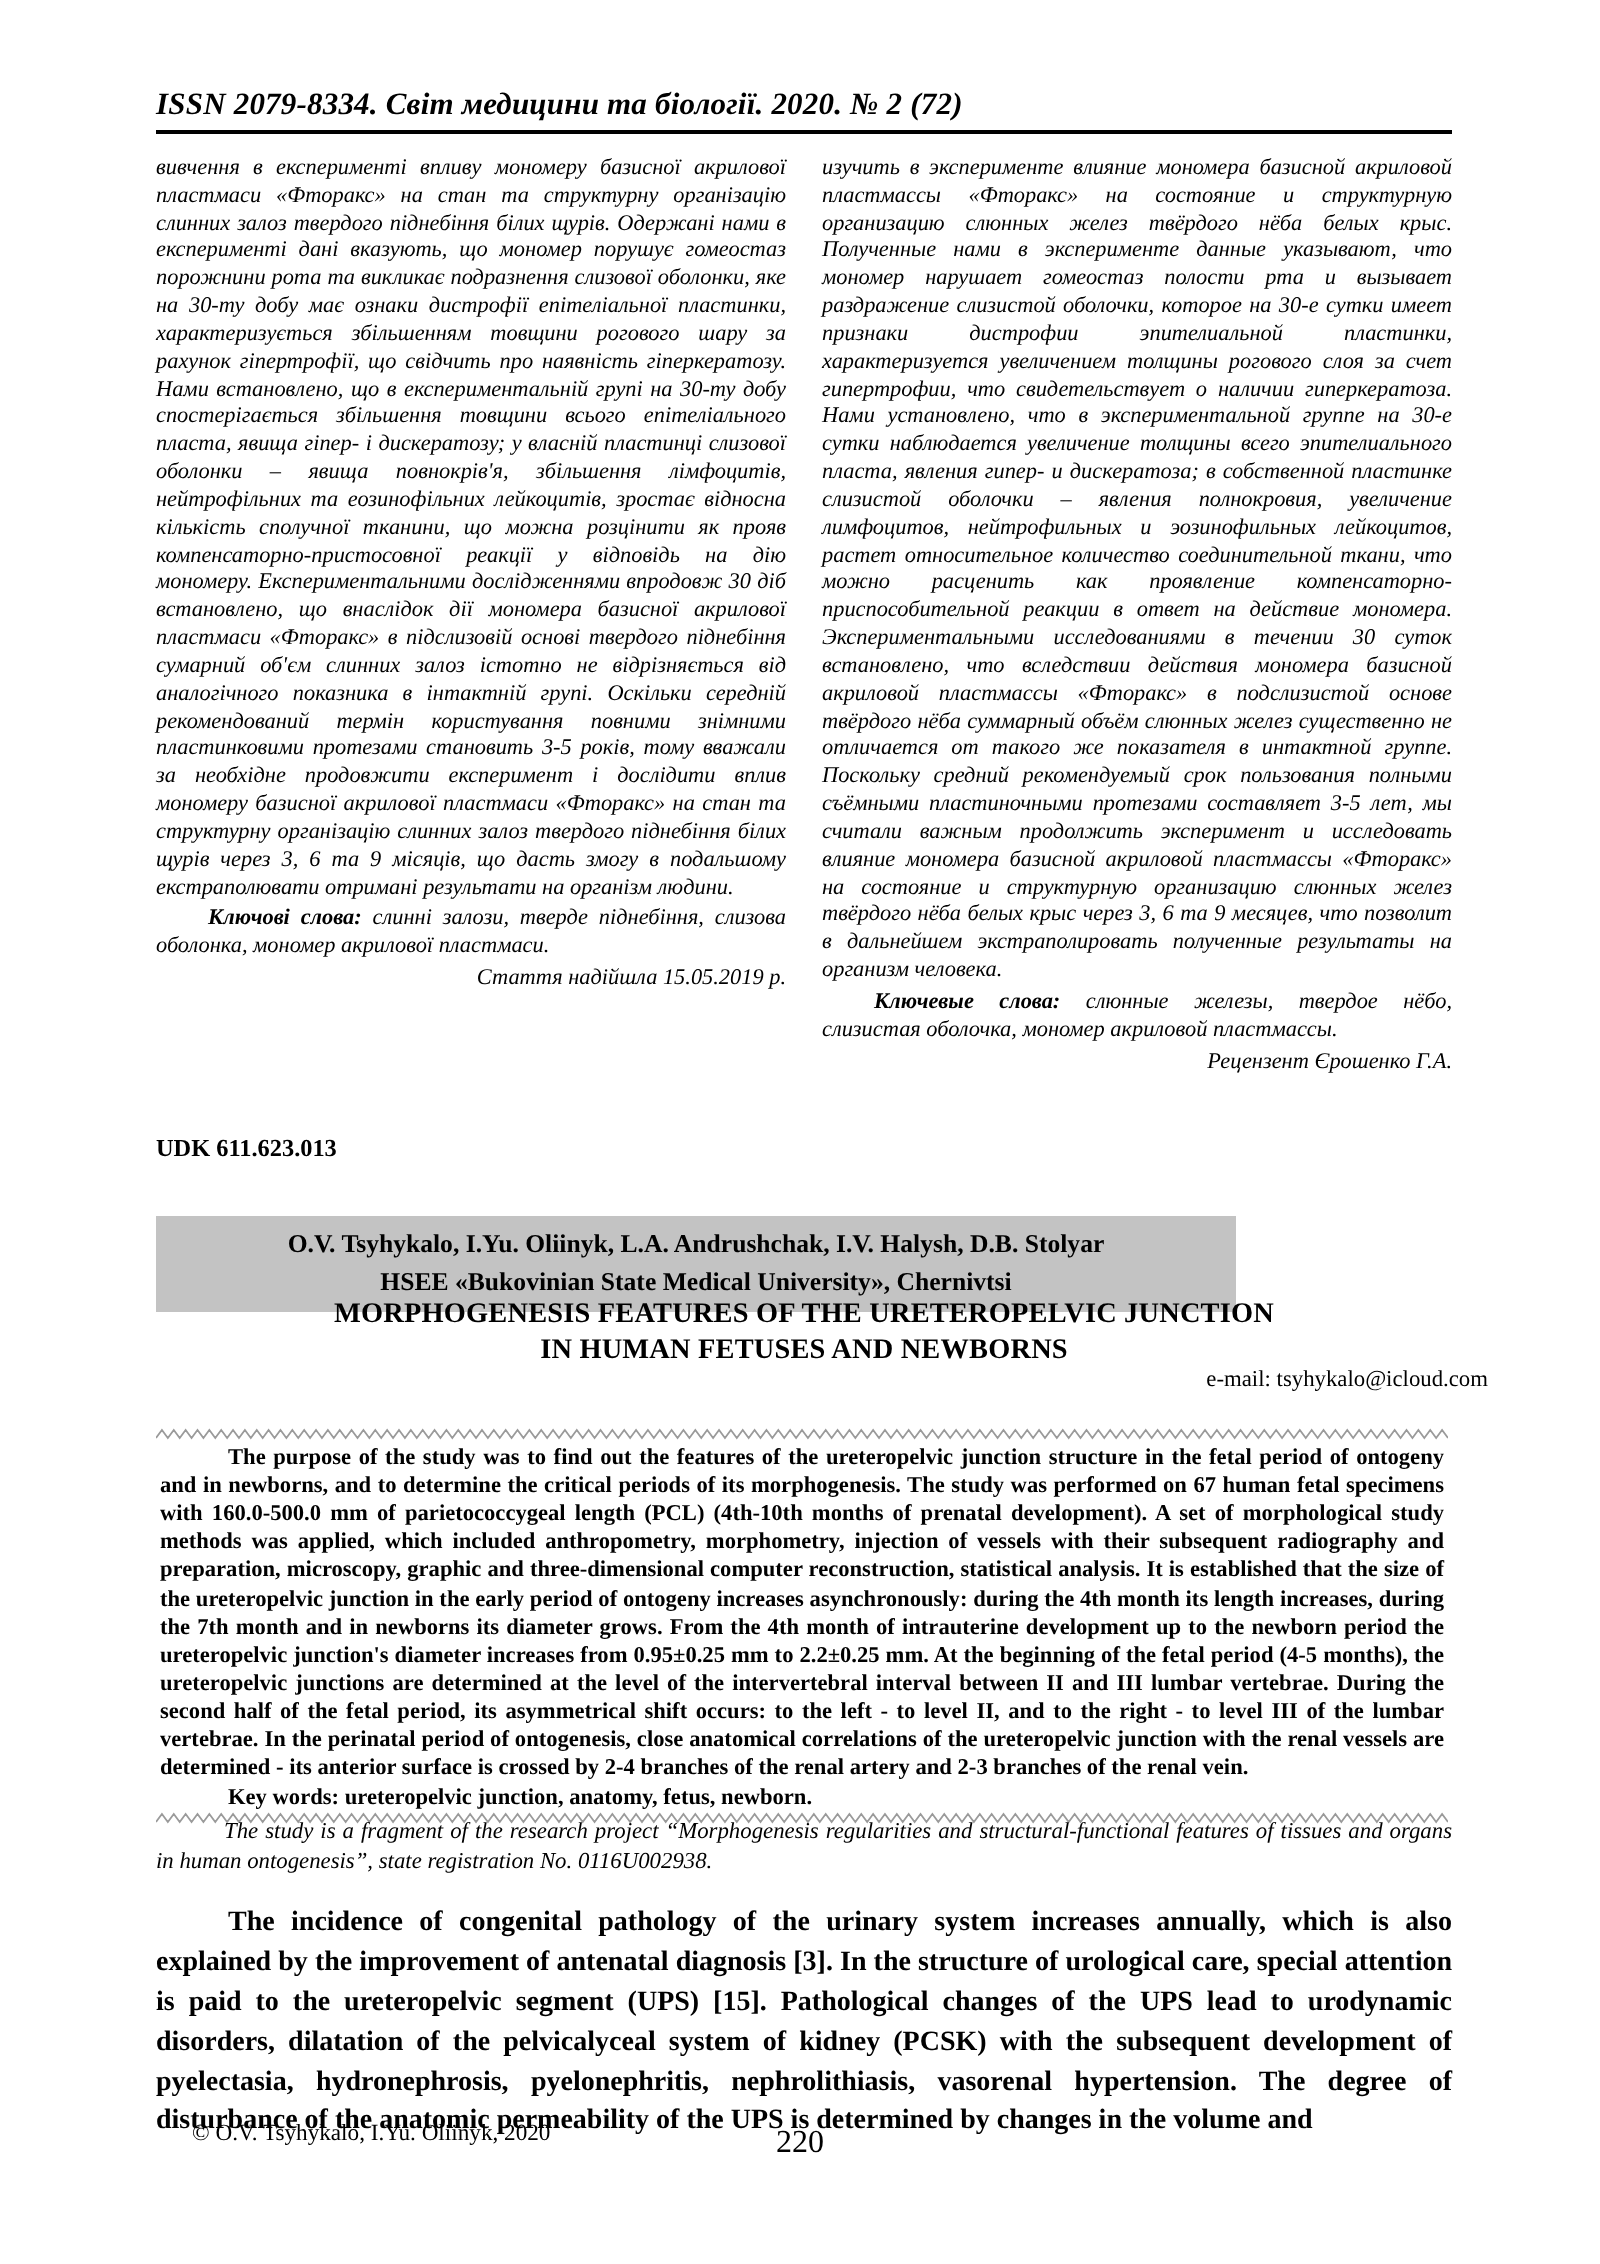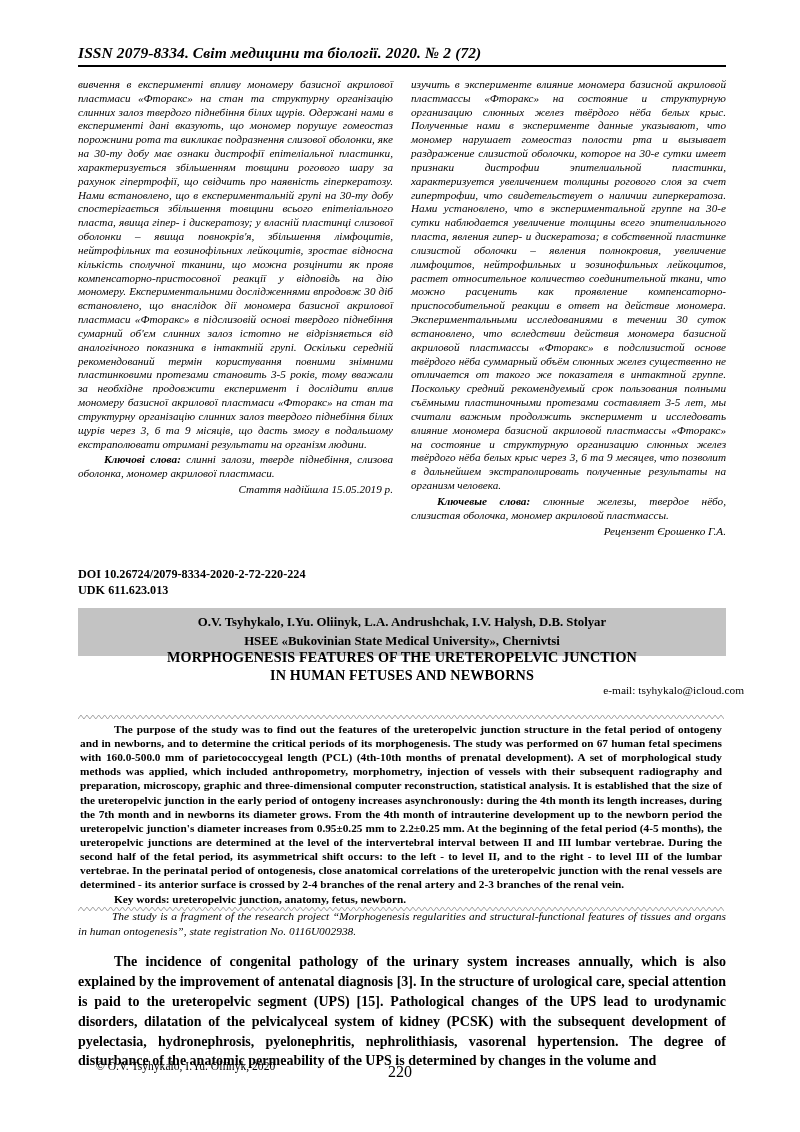--- a/index.html
+++ b/index.html
@@ -82,21 +82,21 @@
     font-weight: bold;
     font-size: 12.2px;
     line-height: 1.35;
   }
 
   
   .authors-band {
     position: absolute;
     left: 78px;
     top: 608px;
-    width: 648px;
+    width: 540px;
     background: #c3c3c3;
     text-align: center;
     font-weight: bold;
     font-size: 12.8px;
     line-height: 1.45;
     padding: 5px 0 6px 0;
     box-sizing: border-box;
   }
 
   
@@ -209,21 +209,20 @@
 
     <div class="abs-col">
       <p>изучить в эксперименте влияние мономера базисной акриловой пластмассы «Фторакс» на состояние и структурную организацию слюнных желез твёрдого нёба белых крыс. Полученные нами в эксперименте данные указывают, что мономер нарушает гомеостаз полости рта и вызывает раздражение слизистой оболочки, которое на 30-е сутки имеет признаки дистрофии эпителиальной пластинки, характеризуется увеличением толщины рогового слоя за счет гипертрофии, что свидетельствует о наличии гиперкератоза. Нами установлено, что в экспериментальной группе на 30-е сутки наблюдается увеличение толщины всего эпителиального пласта, явления гипер- и дискератоза; в собственной пластинке слизистой оболочки – явления полнокровия, увеличение лимфоцитов, нейтрофильных и эозинофильных лейкоцитов, растет относительное количество соединительной ткани, что можно расценить как проявление компенсаторно-приспособительной реакции в ответ на действие мономера. Экспериментальными исследованиями в течении 30 суток встановлено, что вследствии действия мономера базисной акриловой пластмассы «Фторакс» в подслизистой основе твёрдого нёба суммарный объём слюнных желез существенно не отличается от такого же показателя в интактной группе. Поскольку средний рекомендуемый срок пользования полными съёмными пластиночными протезами составляет 3-5 лет, мы считали важным продолжить эксперимент и исследовать влияние мономера базисной акриловой пластмассы «Фторакс» на состояние и структурную организацию слюнных желез твёрдого нёба белых крыс через 3, 6 та 9 месяцев, что позволит в дальнейшем экстраполировать полученные результаты на организм человека.</p>
       <p class="kw-line"><b>Ключевые слова:</b><span> слюнные железы, твердое нёбо, слизистая оболочка, мономер акриловой пластмассы.</span></p>
       <p class="right-align">Рецензент Єрошенко Г.А.</p>
     </div>
 
   </div>
 
   <div class="ids">
-    <div>DOI 10.26724/2079-8334-2020-2-72-220-224</div>
     <div>UDK 611.623.013</div>
   </div>
 
   <div class="authors-band">
     <div>O.V. Tsyhykalo, I.Yu. Oliinyk, L.A. Andrushchak, I.V. Halysh, D.B. Stolyar</div>
     <div>HSEE «Bukovinian State Medical University», Chernivtsi</div>
   </div>
 
   <div class="article-title">
     <div>MORPHOGENESIS FEATURES OF THE URETEROPELVIC JUNCTION</div>

